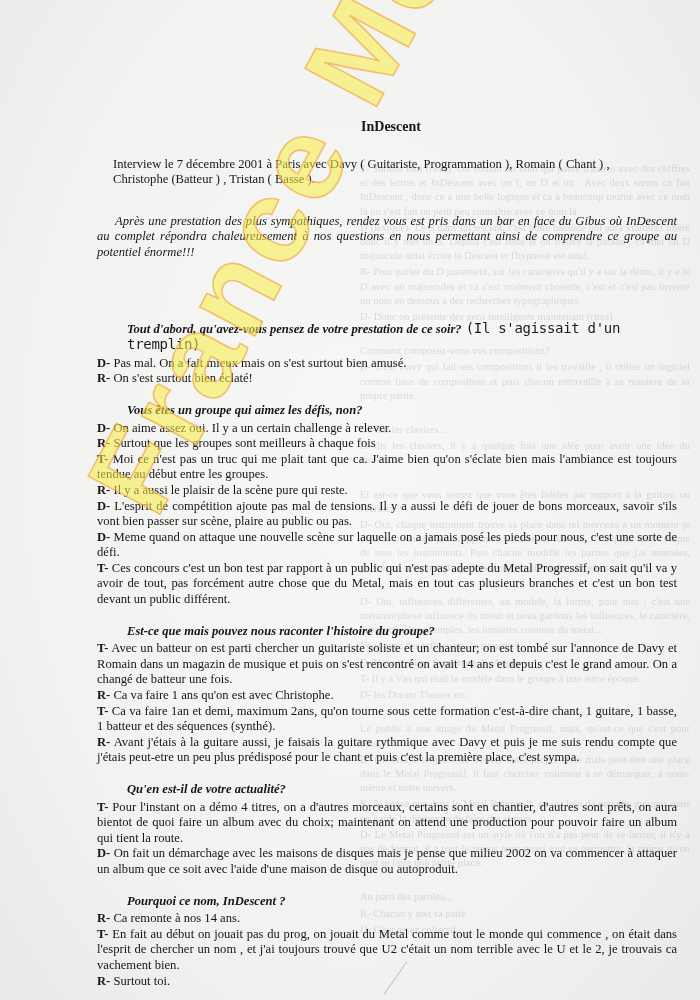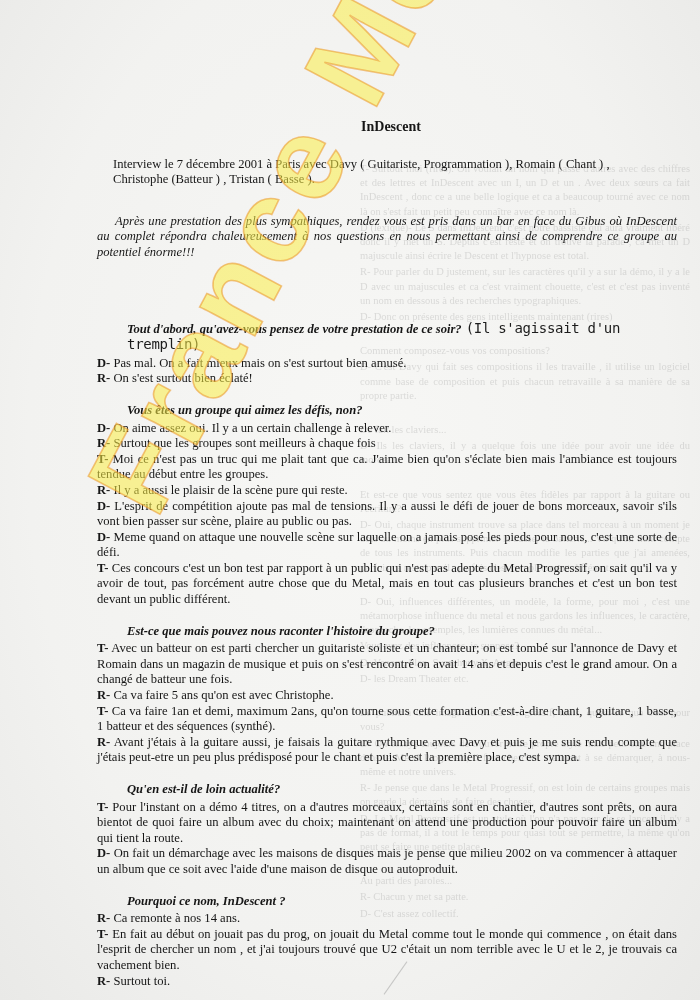--- a/index.html
+++ b/index.html
@@ -130,20 +130,21 @@
       <div class="gap"></div>
       <p>De fait les claviers...</p>
       <p>D- Ils les claviers, il y a quelque fois une idée pour avoir une idée du morceau.</p>
       <div class="gap"></div>
       <p>Et est-ce que vous sentez que vous êtes fidèles par rapport à la guitare ou l'écriture?</p>
       <p>D- Oui, chaque instrument trouve sa place dans tel morceau à un moment je dois au moins en plus supprimer la basse, la batterie... Vu qu'on tient compte de tous les instruments. Puis chacun modifie les parties que j'ai amenées, parfois ca reste pareil , parfois c'est complètement différent.</p>
       <div class="gap"></div>
       <p>D- Oui, influences différentes, un modèle, la forme, pour moi , c'est une métamorphose influence du metal et nous gardons les influences, le caractère, l'approche, les exemples, les lumières connues du métal...</p>
       <p>Vous avez des influences, je suppose?</p>
       <p>D- Venom, Plan, Symphony X, Angra.</p>
+      <p>T- Il y a Van qui était le modèle dans le groupe à une autre époque.</p>
       <p>D- les Dream Theater etc.</p>
       <div class="gap"></div>
       <p>Le public a une image du Metal Progressif, mais, qu'est-ce que c'est pour vous?</p>
       <p>D- On essaye toujours de trouver notre propre style mais peut-être une place dans le Metal Progressif, il faut chercher vraiment à se démarquer, à nous-même et notre univers.</p>
       <p>R- Je pense que dans le Metal Progressif, on est loin de certains groupes mais on garde la démarche de faire des choses.</p>
       <p>D- Le Metal Progressif est un style où l'on n'a pas peur de se lancer, il n'y a pas de format, il a tout le temps pour quasi tout se permettre, la même qu'on peut se faire une petite place.</p>
       <div class="gap"></div>
       <p>Au parti des paroles...</p>
       <p>R- Chacun y met sa patte.</p>
       <p>D- C'est assez collectif.</p>
@@ -170,27 +171,27 @@
       <p class="line"><span class="spk">T-</span><span> Moi ce n'est pas un truc qui me plait tant que ca. J'aime bien qu'on s'éclate bien mais l'ambiance est toujours tendue au début entre les groupes.</span></p>
       <p class="line"><span class="spk">R-</span><span> Il y a aussi le plaisir de la scène pure qui reste.</span></p>
       <p class="line"><span class="spk">D-</span><span> L'esprit de compétition ajoute pas mal de tensions. Il y a aussi le défi de jouer de bons morceaux, savoir s'ils vont bien passer sur scène, plaire au public ou pas.</span></p>
       <p class="line"><span class="spk">D-</span><span> Meme quand on attaque une nouvelle scène sur laquelle on a jamais posé les pieds pour nous, c'est une sorte de défi.</span></p>
       <p class="line"><span class="spk">T-</span><span> Ces concours c'est un bon test par rapport à un public qui n'est pas adepte du Metal Progressif, on sait qu'il va y avoir de tout, pas forcément autre chose que du Metal, mais en tout cas plusieurs branches et c'est un bon test devant un public différent.</span></p>
     </div>
 
     <div class="section">
       <div class="question">Est-ce que mais pouvez nous raconter l'histoire du groupe?</div>
       <p class="line"><span class="spk">T-</span><span>  Avec un batteur on est parti chercher un guitariste soliste et un chanteur; on est tombé sur l'annonce de Davy et Romain dans un magazin de musique et puis on s'est rencontré on avait 14 ans et depuis c'est le grand amour. On a changé de batteur une fois.</span></p>
-      <p class="line"><span class="spk">R-</span><span> Ca va faire 5 ans qu'on est avec Christophe.</span></p>
+      <p class="line"><span class="spk">R-</span><span> Ca va faire 1 ans qu'on est avec Christophe.</span></p>
       <p class="line"><span class="spk">T-</span><span> Ca va faire 1an et demi, maximum 2ans, qu'on tourne sous cette formation c'est-à-dire chant, 1 guitare, 1 basse, 1 batteur et des séquences (synthé).</span></p>
       <p class="line"><span class="spk">R-</span><span> Avant j'étais à la guitare aussi, je faisais la guitare rythmique avec Davy et puis je me suis rendu compte que j'étais peut-etre un peu plus prédisposé pour le chant et puis c'est la première place, c'est sympa.</span></p>
     </div>
 
     <div class="section">
-      <div class="question">Qu'en est-il de loin actualité?</div>
+      <div class="question">Qu'en est-il de votre actualité?</div>
       <p class="line"><span class="spk">T-</span><span> Pour l'instant on a démo 4 titres, on a d'autres morceaux, certains sont en chantier, d'autres sont prêts, on aura bientot de quoi faire un album avec du choix; maintenant on attend une production pour pouvoir faire un album qui tient la route.</span></p>
       <p class="line"><span class="spk">D-</span><span> On fait un démarchage avec les maisons  de disques mais je pense que milieu 2002 on va commencer à attaquer un album que ce soit avec l'aide d'une maison de disque ou autoproduit.</span></p>
     </div>
 
     <div class="section">
       <div class="question">Pourquoi ce nom, InDescent ?</div>
       <p class="line"><span class="spk">R-</span><span> Ca remonte à nos 14 ans.</span></p>
       <p class="line"><span class="spk">T-</span><span> En fait au début on jouait pas du prog, on jouait du Metal comme tout le monde qui commence , on était dans l'esprit de chercher un nom , et j'ai toujours trouvé que U2 c'était un nom terrible avec le U et le 2, je trouvais ca vachement bien.</span></p>
       <p class="line"><span class="spk">R-</span><span> Surtout toi.</span></p>
     </div>

